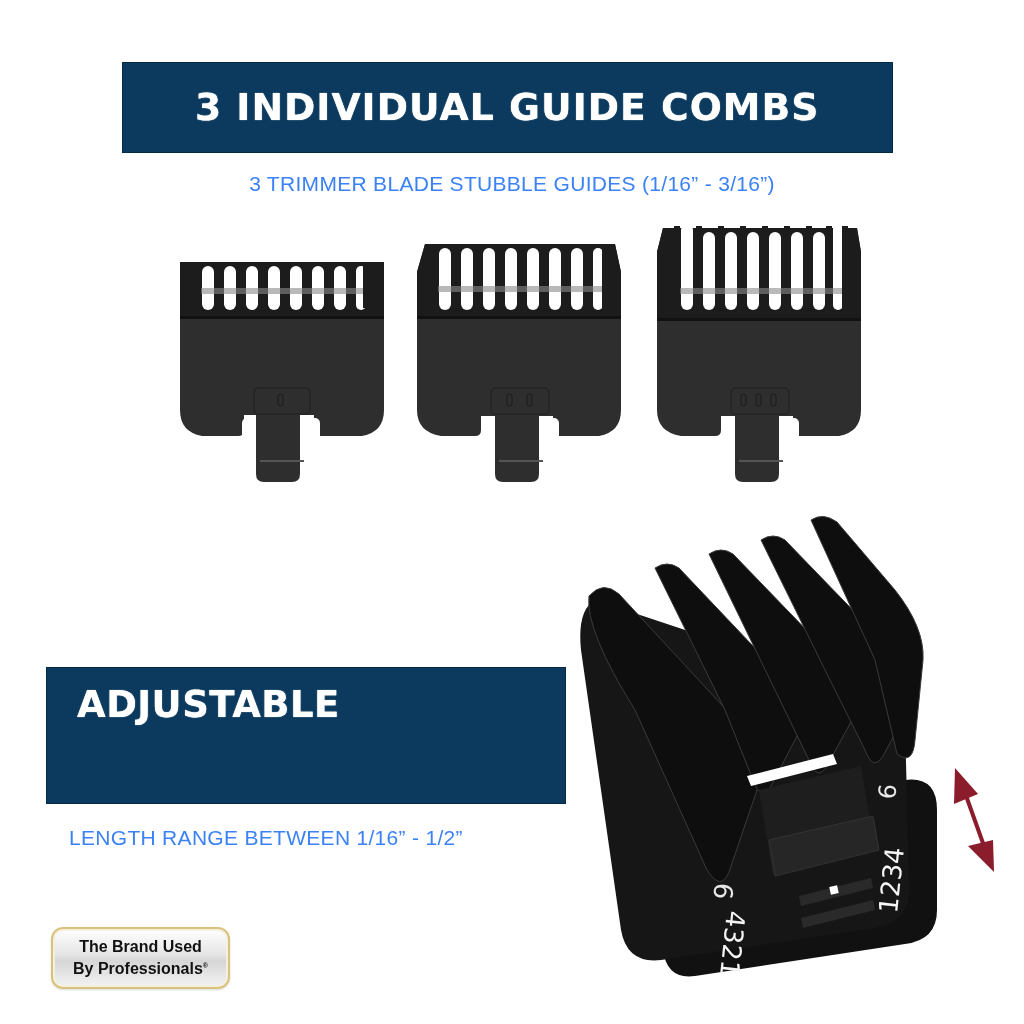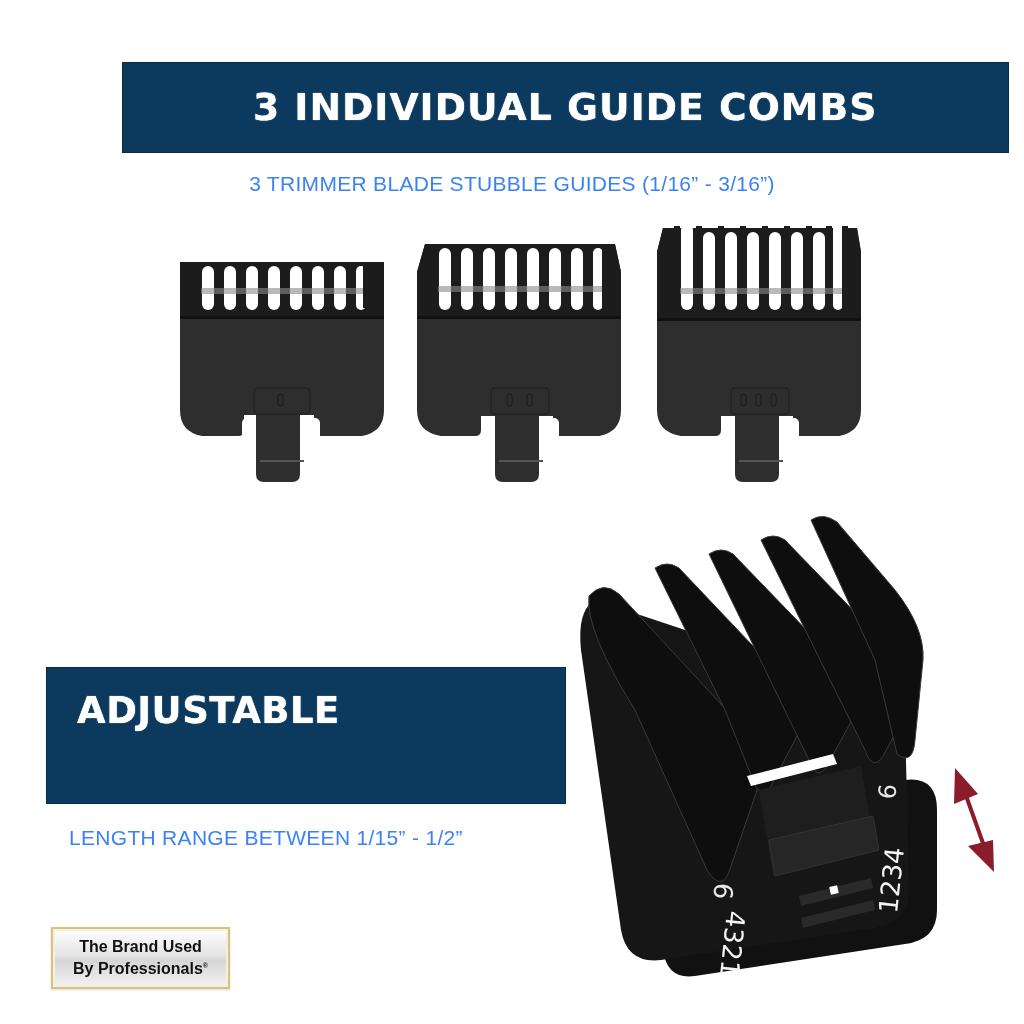--- a/index.html
+++ b/index.html
@@ -6,48 +6,48 @@
     body {
       width: 1024px; height: 1024px; background: #ffffff;
       position: relative; overflow: hidden;
       font-family: "DejaVu Sans", sans-serif;
     }
     .banner {
       position: absolute; background: #0b3a5e; color: #ffffff;
       box-sizing: border-box; border: 1px solid #062b47;
     }
     .banner-top {
-      left: 122px; top: 62px; width: 887px; height: 91px;
+      left: 122px; top: 62px; width: 771px; height: 91px;
       display: flex; align-items: center; justify-content: center;
     }
     .banner-top .title {
       font-family: "DejaVu Sans", sans-serif; font-weight: 900;
       font-size: 37px; letter-spacing: 1px; white-space: nowrap;
       transform: scaleX(1.02); font-weight: bold;
       text-shadow: 0 0 1px #fff;
     }
     .subtitle {
       position: absolute; color: #3b82f6; white-space: nowrap;
       font-family: "Liberation Sans", sans-serif;
       font-size: 21px; letter-spacing: 0.3px;
     }
     .sub-top { left: 0; width: 1024px; text-align: center; top: 172px; }
     .banner-mid {
       left: 46px; top: 667px; width: 520px; height: 137px;
-      padding-left: 30px; padding-top: 17px;
+      padding-left: 30px; padding-top: 11px;
     }
     .banner-mid .line {
       font-family: "DejaVu Sans", sans-serif; font-weight: bold;
       font-size: 37px; line-height: 52px; white-space: nowrap;
       letter-spacing: 0.5px; text-shadow: 0 0 1px #fff;
     }
     .sub-mid { left: 69px; top: 826px; font-size: 21px; }
     .badge {
       position: absolute; left: 51px; top: 927px; width: 179px; height: 62px;
-      box-sizing: border-box; border-radius: 0;
+      box-sizing: border-box; border-radius: 12px;
       border: 2px solid #d9c27c;
       background: linear-gradient(#ffffff, #e4e4e4 45%, #d6d6d6 55%, #f3f3f3);
       box-shadow: inset 0 0 0 2px #f4f0e0, 0 1px 2px rgba(0,0,0,0.15);
       display: flex; flex-direction: column; align-items: center; justify-content: center;
       font-family: "Liberation Sans", sans-serif; font-weight: bold;
       color: #111; font-size: 16px; line-height: 19px;
     }
     .badge sup { font-size: 7px; vertical-align: super; }
     .comb { position: absolute; }
     .product { position: absolute; left: 575px; top: 510px; }
@@ -129,21 +129,21 @@
   <rect x="101" y="168" width="5" height="12" rx="2.5" fill="none" stroke="#1a1a1a"></rect>
   <rect x="116" y="168" width="5" height="12" rx="2.5" fill="none" stroke="#1a1a1a"></rect>
   <rect x="66" y="192" width="10" height="60" rx="5" fill="#ffffff"></rect>
   <rect x="134" y="192" width="10" height="60" rx="5" fill="#ffffff"></rect>
   <rect x="84" y="234" width="44" height="2" fill="#555"></rect>
 </svg>
 
 <div class="banner banner-mid">
   <div class="line">ADJUSTABLE</div>
 </div>
-<div class="subtitle sub-mid">LENGTH RANGE BETWEEN 1/15” - 1/2”</div>
+<div class="subtitle sub-mid">LENGTH RANGE BETWEEN 1/16” - 1/2”</div>
 
 <svg class="product" width="380" height="480" viewBox="0 0 380 480">
 
   <path d="M100,300 L330,270 Q362,266 362,300 L362,400 Q362,430 330,434 L120,466 Q92,470 88,440 L80,340 Q78,304 100,300 Z" fill="#111111"></path>
 
   <path d="M20,90 Q2,100 6,140 L46,420 Q52,454 86,450 L300,418 Q336,412 334,376 L330,210 L200,150 Z" fill="#161616"></path>
 
   <path d="M14,86 Q28,70 44,84 L170,220 Q196,246 182,280 L154,362 Q146,382 132,360 L60,200 Q10,120 14,86 Z" fill="#0e0e0e" stroke="#3a3a3a" stroke-width="1"></path>
   <path d="M80,58 Q92,50 104,58 L214,174 Q232,196 222,226 L196,276 Q186,292 178,270 L150,200 Z" fill="#0e0e0e" stroke="#3a3a3a" stroke-width="1"></path>
   <path d="M134,44 Q146,36 158,44 L270,160 Q288,180 278,208 L252,256 Q242,272 234,250 L200,180 Z" fill="#0e0e0e" stroke="#3a3a3a" stroke-width="1"></path>

